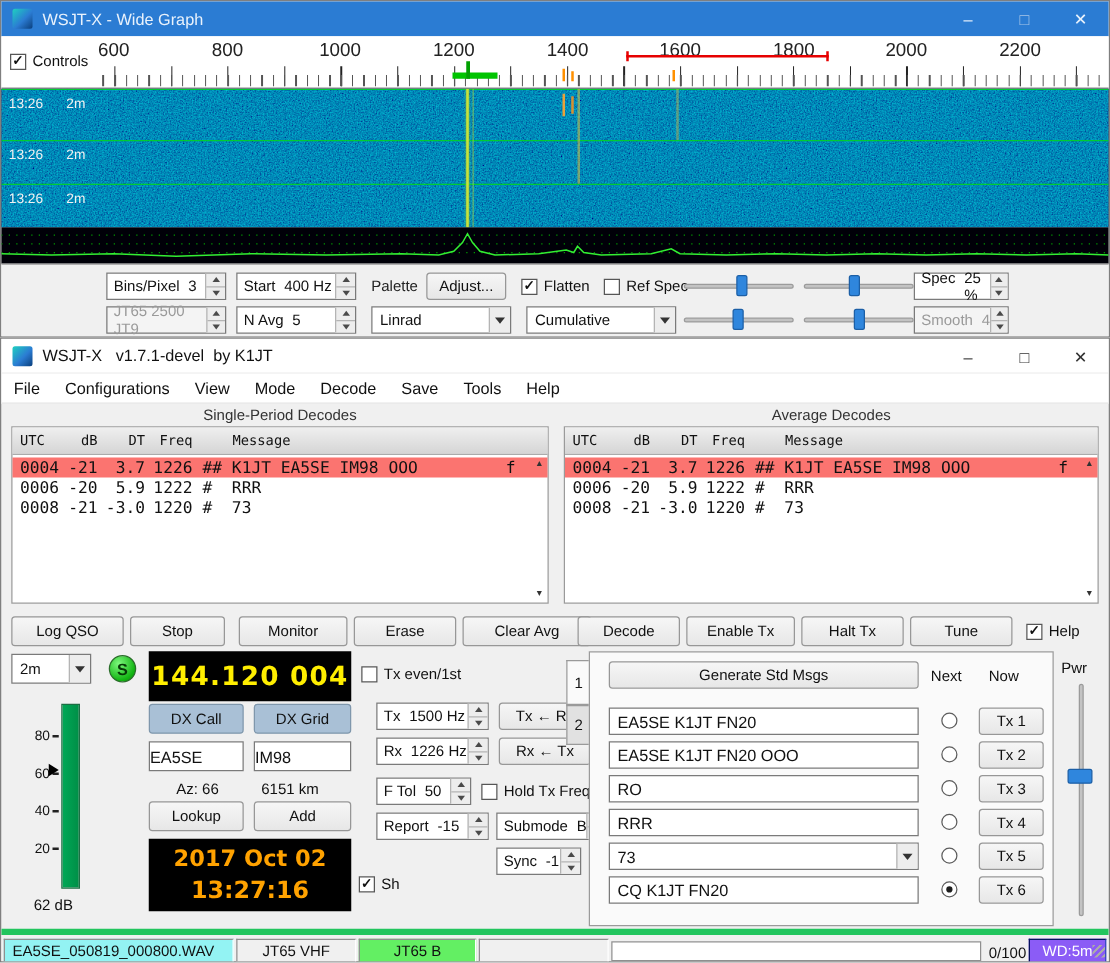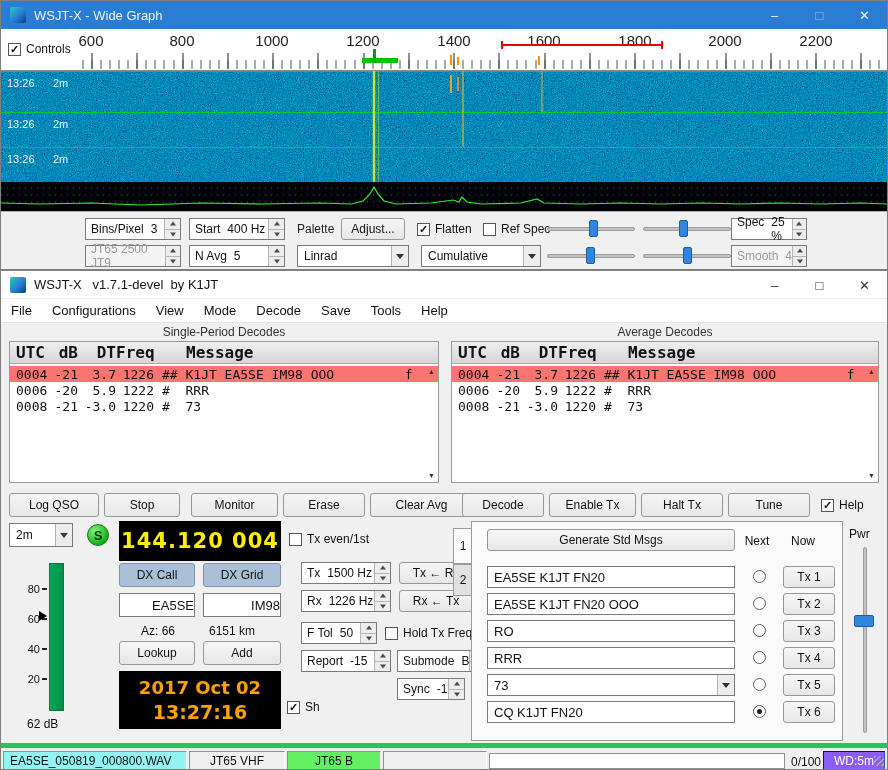--- a/index.html
+++ b/index.html
@@ -20,21 +20,21 @@
   .chrome { position:absolute; right:0; top:0; display:flex; height:28px; }
   .win-btn { width:45px; height:28px; display:flex; align-items:center; justify-content:center; font-size:13px; }
 
   
   .btn { position:absolute; height:24px; background:linear-gradient(#f6f6f6,#e7e7e7);
          border:1px solid #979797; border-radius:3px; display:flex; align-items:center;
          justify-content:center; font-size:12px; }
   .btn.small { height:22px; }
   .field { position:absolute; height:22px; background:#fff; border:1px solid #7a7a7a;
            display:flex; align-items:center; padding-left:6px; font-size:13px; }
-  .field.centered { justify-content:flex-end; padding-left:0; }
+  .field.centered { justify-content:flex-start; padding-left:0; }
   .spin { position:absolute; height:22px; background:#fff; border:1px solid #7a7a7a;
           display:flex; align-items:center; padding-left:5px; font-size:12px; }
   .spin .spin-text { display:flex; }
   .spin .spin-text span + span { margin-left:7px; }
   .spin.disabled { color:#9a9a9a; background:#f4f4f4; }
   .arrows { margin-left:auto; width:16px; align-self:stretch; display:flex; flex-direction:column;
             border-left:1px solid #b4b4b4; background:#ededed; }
   .arrows i { flex:1; position:relative; }
   .arrows i.dn { border-top:1px solid #b4b4b4; }
   .arrows i::after { content:""; position:absolute; left:50%; top:50%; transform:translate(-50%,-50%);
@@ -82,21 +82,21 @@
 
   
   #mw { left:0; top:270px; width:888px; height:500px; background:#f0f0f0; }
   #menubar { position:absolute; left:0; top:28px; width:886px; height:24px; background:#fff;
              display:flex; align-items:center; border-bottom:1px solid #e4e4e4; }
   .menu-item { padding:0 10px; font-size:13px; }
   .grouplabel { position:absolute; top:54px; text-align:center; font-size:12px; color:#333; }
   .dpanel { position:absolute; top:70px; height:142px; background:#fff; border:1px solid #9a9a9a; }
   .phead { height:22px; background:linear-gradient(#efefef,#d5d5d5); border-bottom:1px solid #ababab;
            display:flex; align-items:center; padding-left:6px;
-           font-family:"DejaVu Sans Mono", monospace; font-size:16px; font-weight:bold; }
+           font-family:"DejaVu Sans Mono", monospace; font-size:11px; font-weight:normal; }
   .drow { height:16px; display:flex; align-items:center; padding-left:6px;
           font-family:"DejaVu Sans Mono", monospace; font-size:13px; }
   .drow.on { background:#fb7470; }
   .pbody { padding-top:2px; }
   .c1 { width:32px; } .c2 { width:30px; text-align:right; } .c3 { width:38px; text-align:right; }
   .c4 { width:38px; text-align:right; } .c5 { margin-left:8px; white-space:pre; }
   .c5h { margin-left:32px; white-space:pre; }
   .sarr { position:absolute; right:3px; font-size:7px; color:#333; }
 
   .blackbox { position:absolute; background:#000; display:flex; flex-direction:column;

